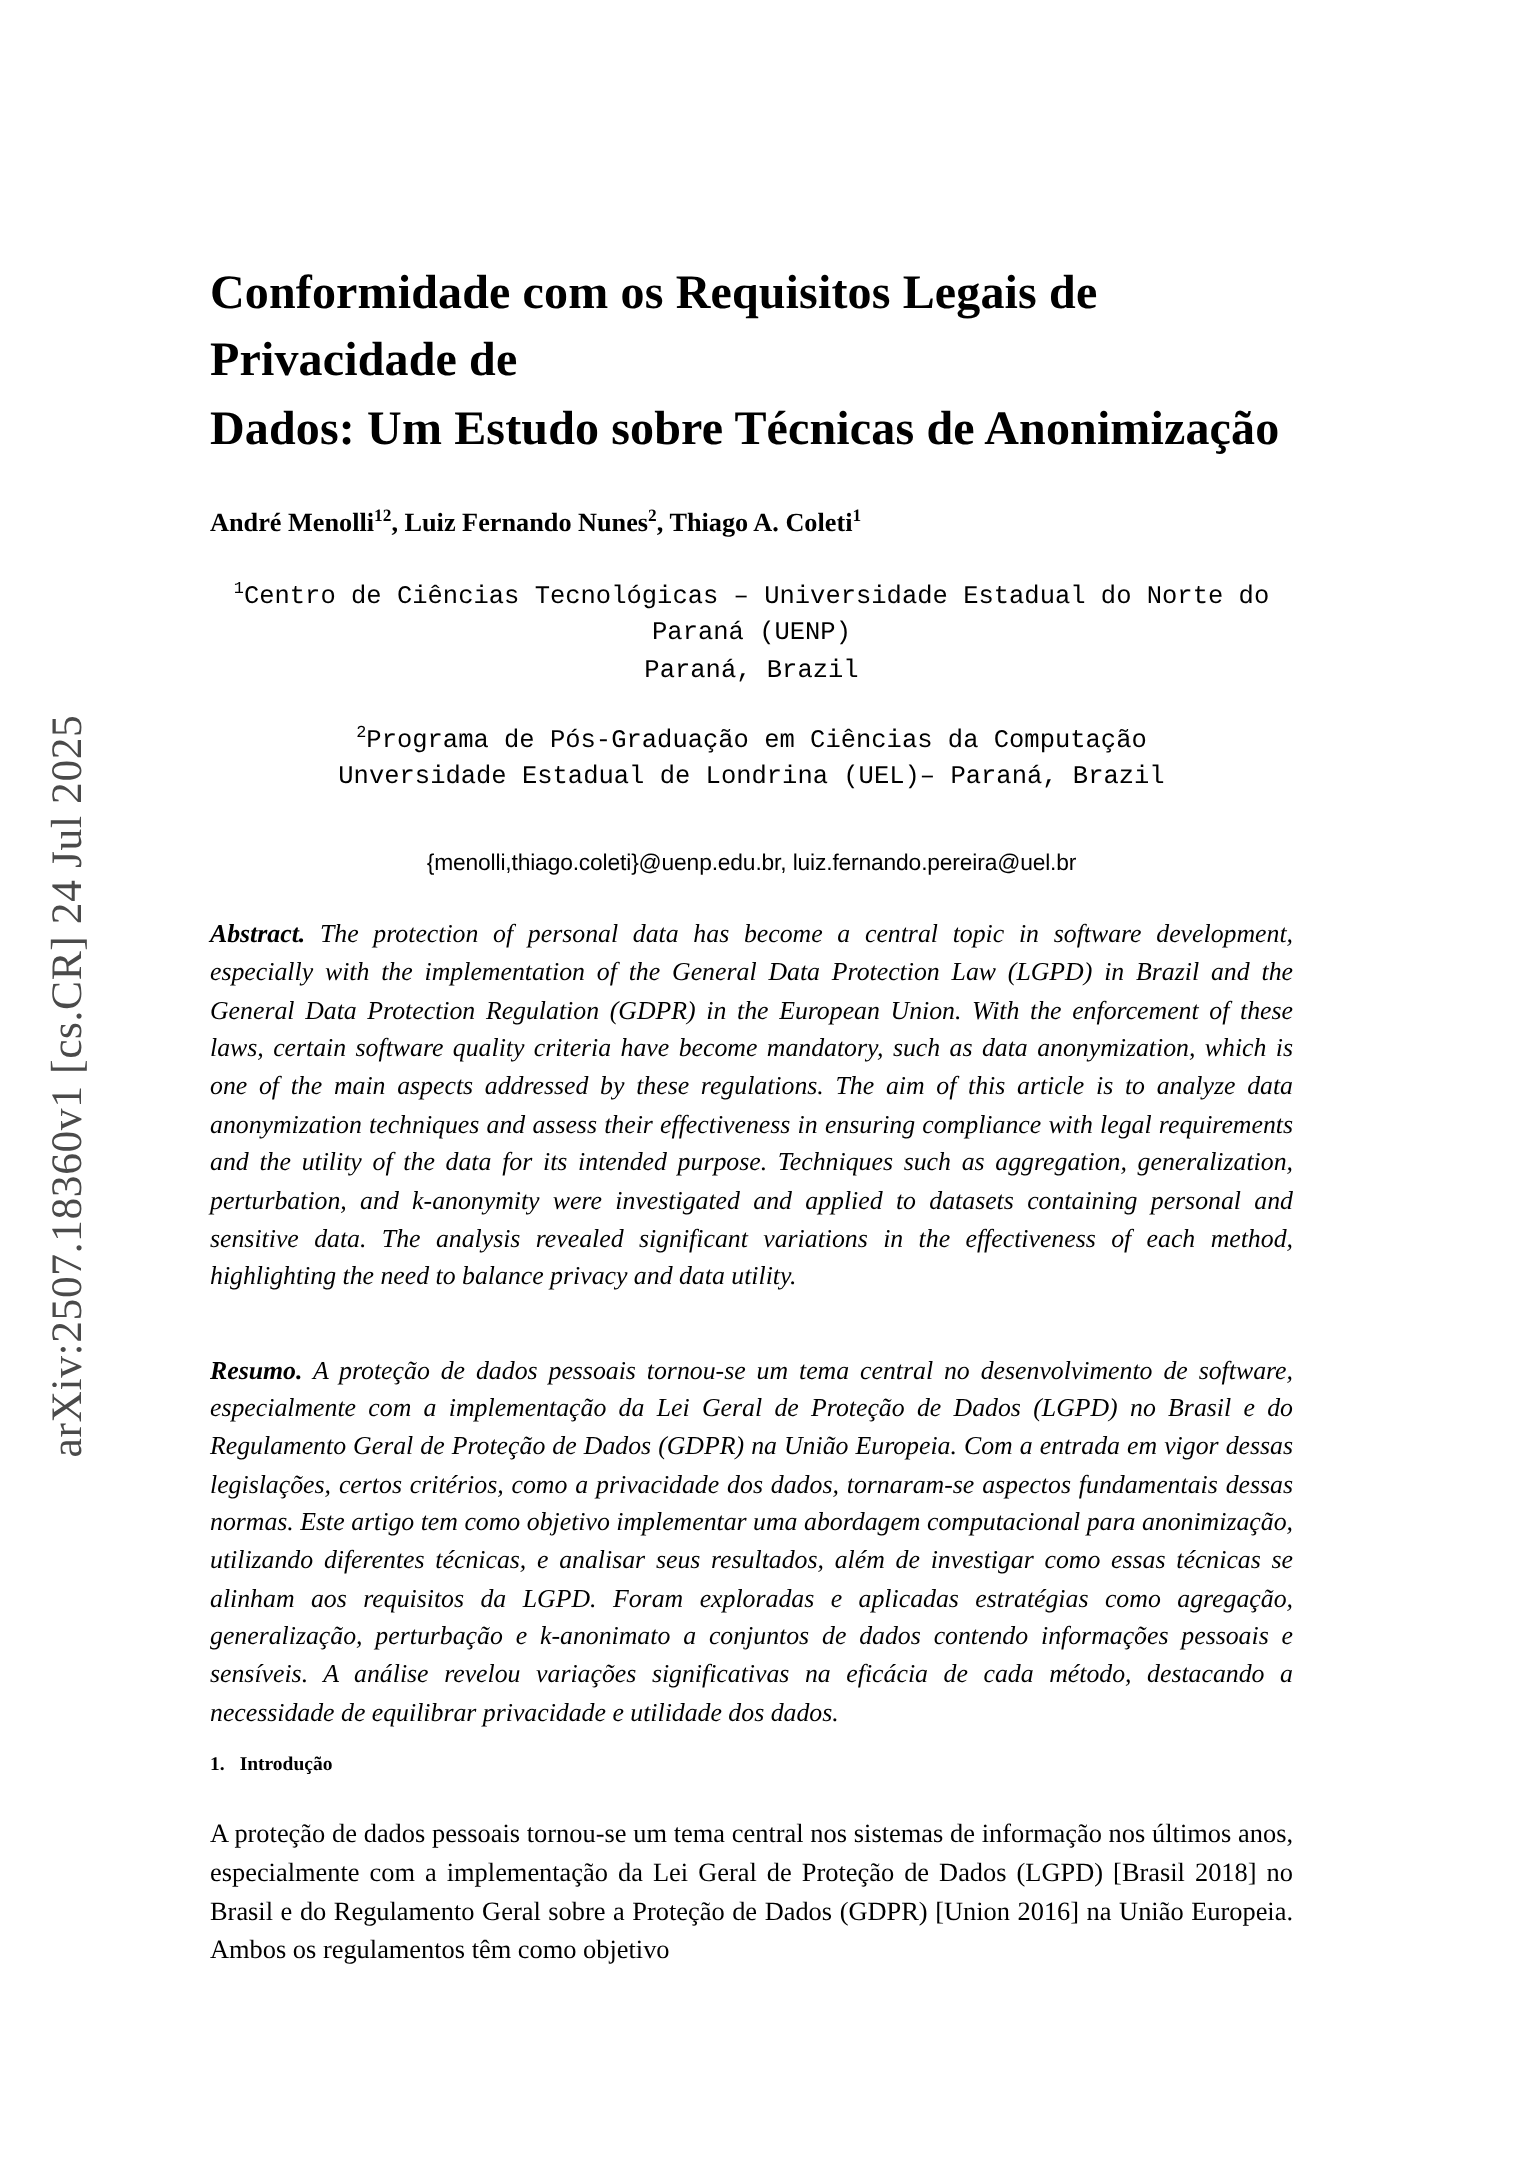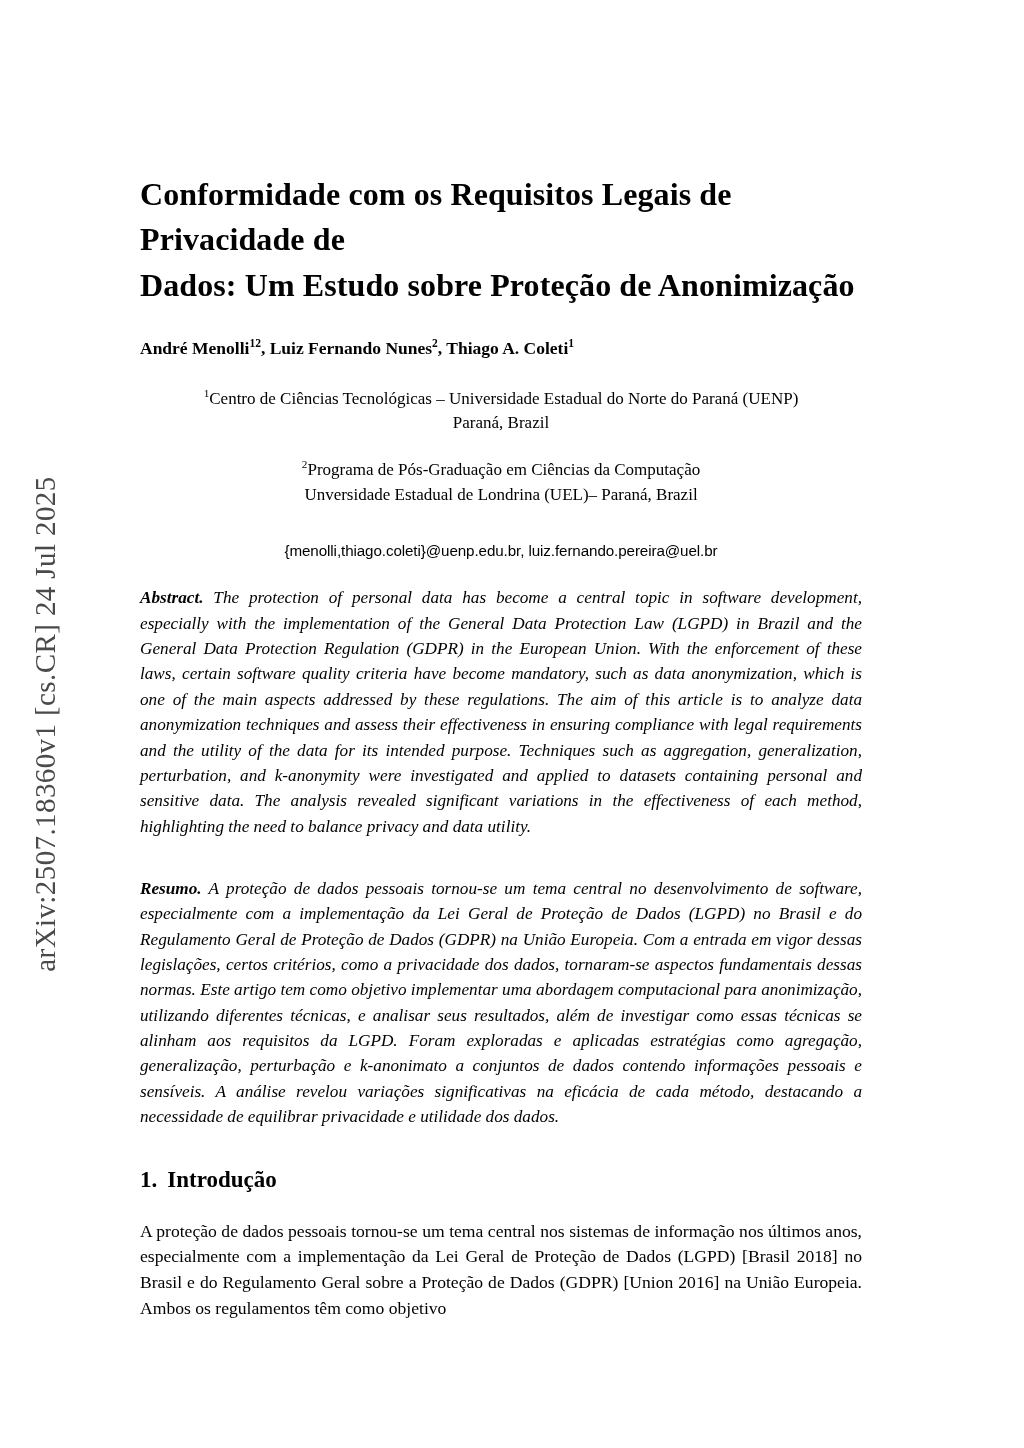--- a/index.html
+++ b/index.html
@@ -58,20 +58,21 @@
     font-size: 17.5px;
     font-weight: bold;
     margin-top: 28px;
     line-height: 1.4;
   }
   .affil {
     text-align: center;
     font-size: 17px;
     margin-top: 26px;
     line-height: 1.45;
+    font-family: Liberation Mono, monospace;
   }
   .affil.second {
     margin-top: 22px;
   }
   .emails {
     text-align: center;
     font-family: Liberation Sans, sans-serif;
     font-size: 15.2px;
     margin-top: 35px;
     letter-spacing: -0.1px;
@@ -95,23 +96,23 @@
     font-size: 17.2px;
     line-height: 1.475;
     text-align: justify;
     hyphens: auto;
   }
   .resumo-block .lead {
     font-weight: bold;
     font-style: italic;
   }
   h2.section {
-    font-size: 23px;
+    font-size: 13px;
     font-weight: bold;
-    margin: 37px 0 0 0;
+    margin: 14px 0 0 0;
   }
   h2.section .num {
     margin-right: 10px;
   }
   .body-par {
     font-size: 17.6px;
     line-height: 1.46;
     text-align: justify;
     margin-top: 26px;
     hyphens: auto;
@@ -128,21 +129,21 @@
 <div class="page">
 
   <div class="arxiv-stamp">
     <span>arXiv:2507.18360v1  [cs.CR]  24 Jul 2025</span>
   </div>
 
   <div class="content">
 
     <h1 class="title">
       <span>Conformidade com os Requisitos Legais de Privacidade de</span><br>
-      <span>Dados: Um Estudo sobre Proteção de Anonimização</span>
+      <span>Dados: Um Estudo sobre Técnicas de Anonimização</span>
     </h1>
 
     <div class="authors">
       <span>André Menolli</span><sup>12</sup><span>, </span><span>Luiz Fernando Nunes</span><sup>2</sup><span>, </span><span>Thiago A. Coleti</span><sup>1</sup>
     </div>
 
     <div class="affil">
       <sup>1</sup><span>Centro de Ciências Tecnológicas – Universidade Estadual do Norte do Paraná (UENP)</span><br>
       <span>Paraná, Brazil</span>
     </div>

